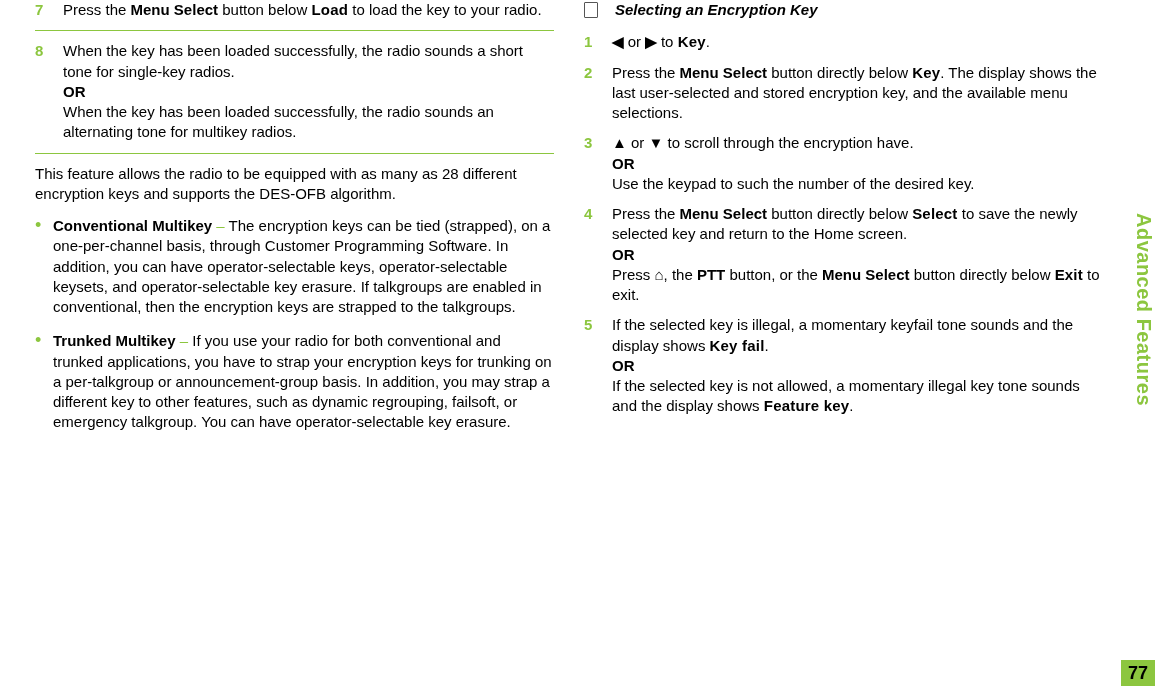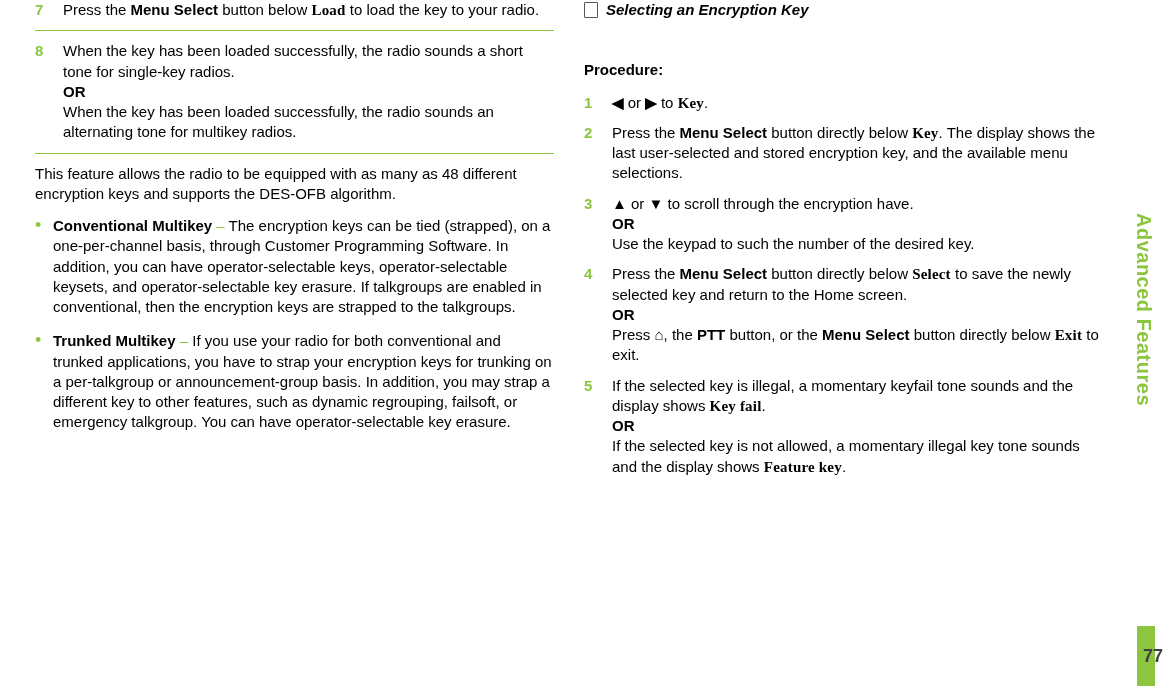--- a/index.html
+++ b/index.html
@@ -39,32 +39,33 @@
     border: none;
     border-top: 1px solid #8cc63f;
     margin: 6px 0 10px 0;
   }
   .section-head {
     font-style: italic;
     font-weight: bold;
     margin: 18px 0 12px 0;
     display: flex;
     align-items: center;
+    gap: 9px;
   }
   .section-head .doc-icon {
     width: 14px;
     height: 16px;
     border: 1.5px solid #555;
     border-radius: 1px;
     margin-right: 8px;
     position: relative;
     flex-shrink: 0;
   }
   .bold { font-weight: bold; margin-top: 40px; }
-  .mono { font-family: Liberation Serif, serif; letter-spacing: 0.2px; }
+  .mono { font-family: Liberation Sans, sans-serif; letter-spacing: 0.2px; }
   .bullet {
     display: flex;
     margin-bottom: 14px;
   }
   .bullet .dot {
     color: #8cc63f;
     font-size: 18px;
     line-height: 1;
     width: 18px;
     flex-shrink: 0;
@@ -87,25 +88,25 @@
     color: #8cc63f;
     font-weight: bold;
     font-size: 20px;
     letter-spacing: 0.5px;
   }
   .page-num {
     position: absolute;
     right: 8px;
     bottom: 12px;
     background: #8cc63f;
-    color: #404040;
+    color: #000000;
     font-weight: bold;
     font-size: 18px;
-    padding: 18px 6px;
-    width: 18px;
+    padding: 1px 6px;
+    width: 34px;
     text-align: center;
   }
   .arrow { font-weight: bold; }
   .home-icon::before {
     content: "⌂";
     font-size: 15px;
   }
   p.block { margin-bottom: 12px; }
   .col-right { padding-right: 40px; }
 </style>
@@ -128,21 +129,21 @@
       <div class="num">8</div>
       <div class="txt">
         <span>When the key has been loaded successfully, the radio sounds a short tone for single-key radios.</span><br>
         <span class="bold">OR</span><br>
         <span>When the key has been loaded successfully, the radio sounds an alternating tone for multikey radios.</span>
       </div>
     </div>
     <hr class="hr">
 
 
-    <p class="block">This feature allows the radio to be equipped with as many as 48 different encryption keys and supports the DES-OFB algorithm.</p>
+    <p class="block">This feature allows the radio to be equipped with as many as 28 different encryption keys and supports the DES-OFB algorithm.</p>
 
     <div class="bullet">
       <div class="dot">•</div>
       <div class="body">
         <span class="bold">Conventional Multikey</span><span class="dash"> – </span><span>The encryption keys can be tied (strapped), on a one-per-channel basis, through Customer Programming Software. In addition, you can have operator-selectable keys, operator-selectable keysets, and operator-selectable key erasure. If talkgroups are enabled in conventional, then the encryption keys are strapped to the talkgroups.</span>
       </div>
     </div>
 
     <div class="bullet">
       <div class="dot">•</div>
@@ -153,21 +154,20 @@
 
   </div>
 
   <div class="col col-right">
 
     <div class="section-head" style="margin-top:0">
       <span class="doc-icon"></span>
       <span>Selecting an Encryption Key</span>
     </div>
 
-    <p class="block bold">Procedure:</p>
 
     <div class="step-row">
       <div class="num">1</div>
       <div class="txt">
         <span class="arrow">◀</span><span> or </span><span class="arrow">▶</span><span> to </span><span class="bold mono">Key</span><span>.</span>
       </div>
     </div>
 
     <div class="step-row">
       <div class="num">2</div>

